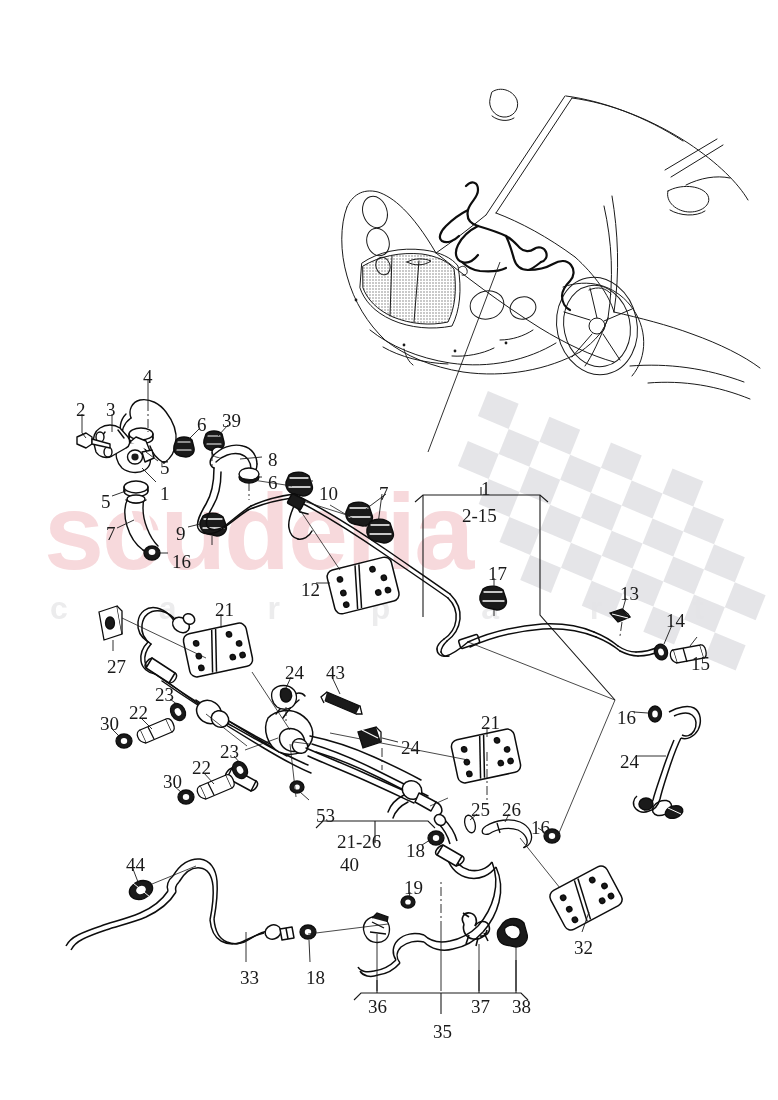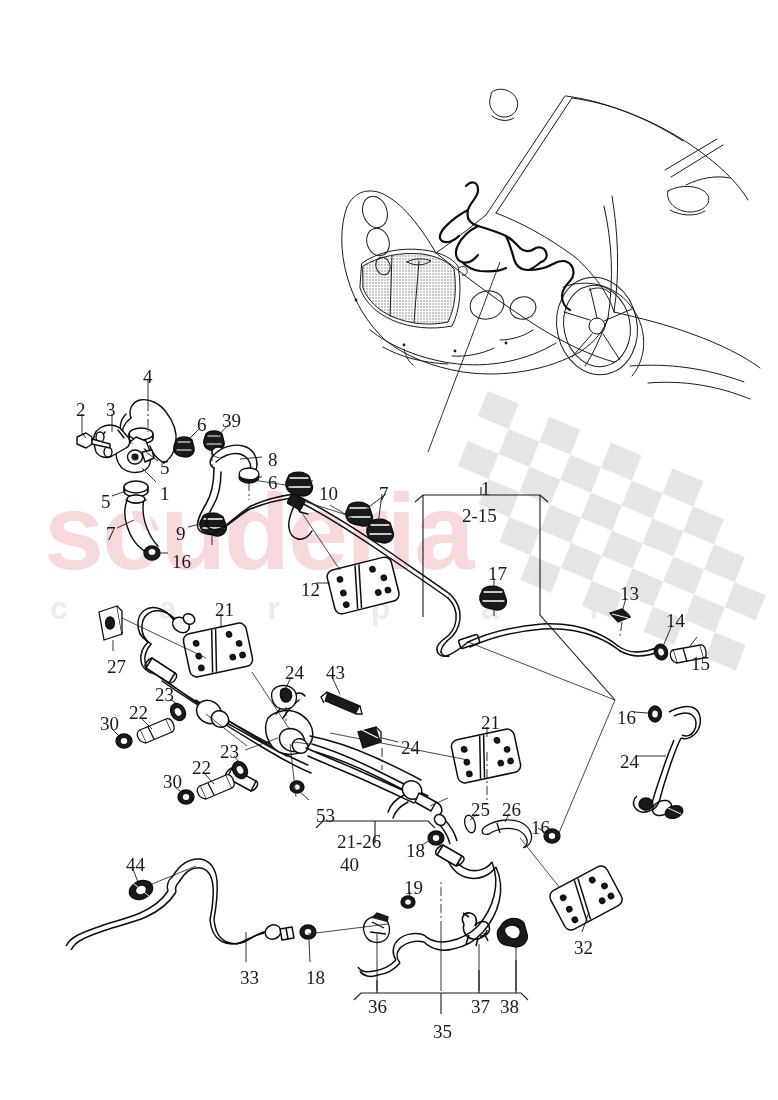--- a/index.html
+++ b/index.html
@@ -744,17 +744,17 @@
     <div class="lbl" style="left:502px;top:800px">26</div>
     <div class="lbl" style="left:531px;top:818px">16</div>
     <div class="lbl" style="left:406px;top:841px">18</div>
     <div class="lbl" style="left:404px;top:878px">19</div>
     <div class="lbl" style="left:574px;top:938px">32</div>
     <div class="lbl" style="left:126px;top:855px">44</div>
     <div class="lbl" style="left:240px;top:968px">33</div>
     <div class="lbl" style="left:306px;top:968px">18</div>
     <div class="lbl" style="left:368px;top:997px">36</div>
     <div class="lbl" style="left:471px;top:997px">37</div>
-    <div class="lbl" style="left:500px;top:997px">38</div>
+    <div class="lbl" style="left:512px;top:997px">38</div>
     <div class="lbl" style="left:433px;top:1022px">35</div>
   </div>
 
 </div>
 
 </body></html>

